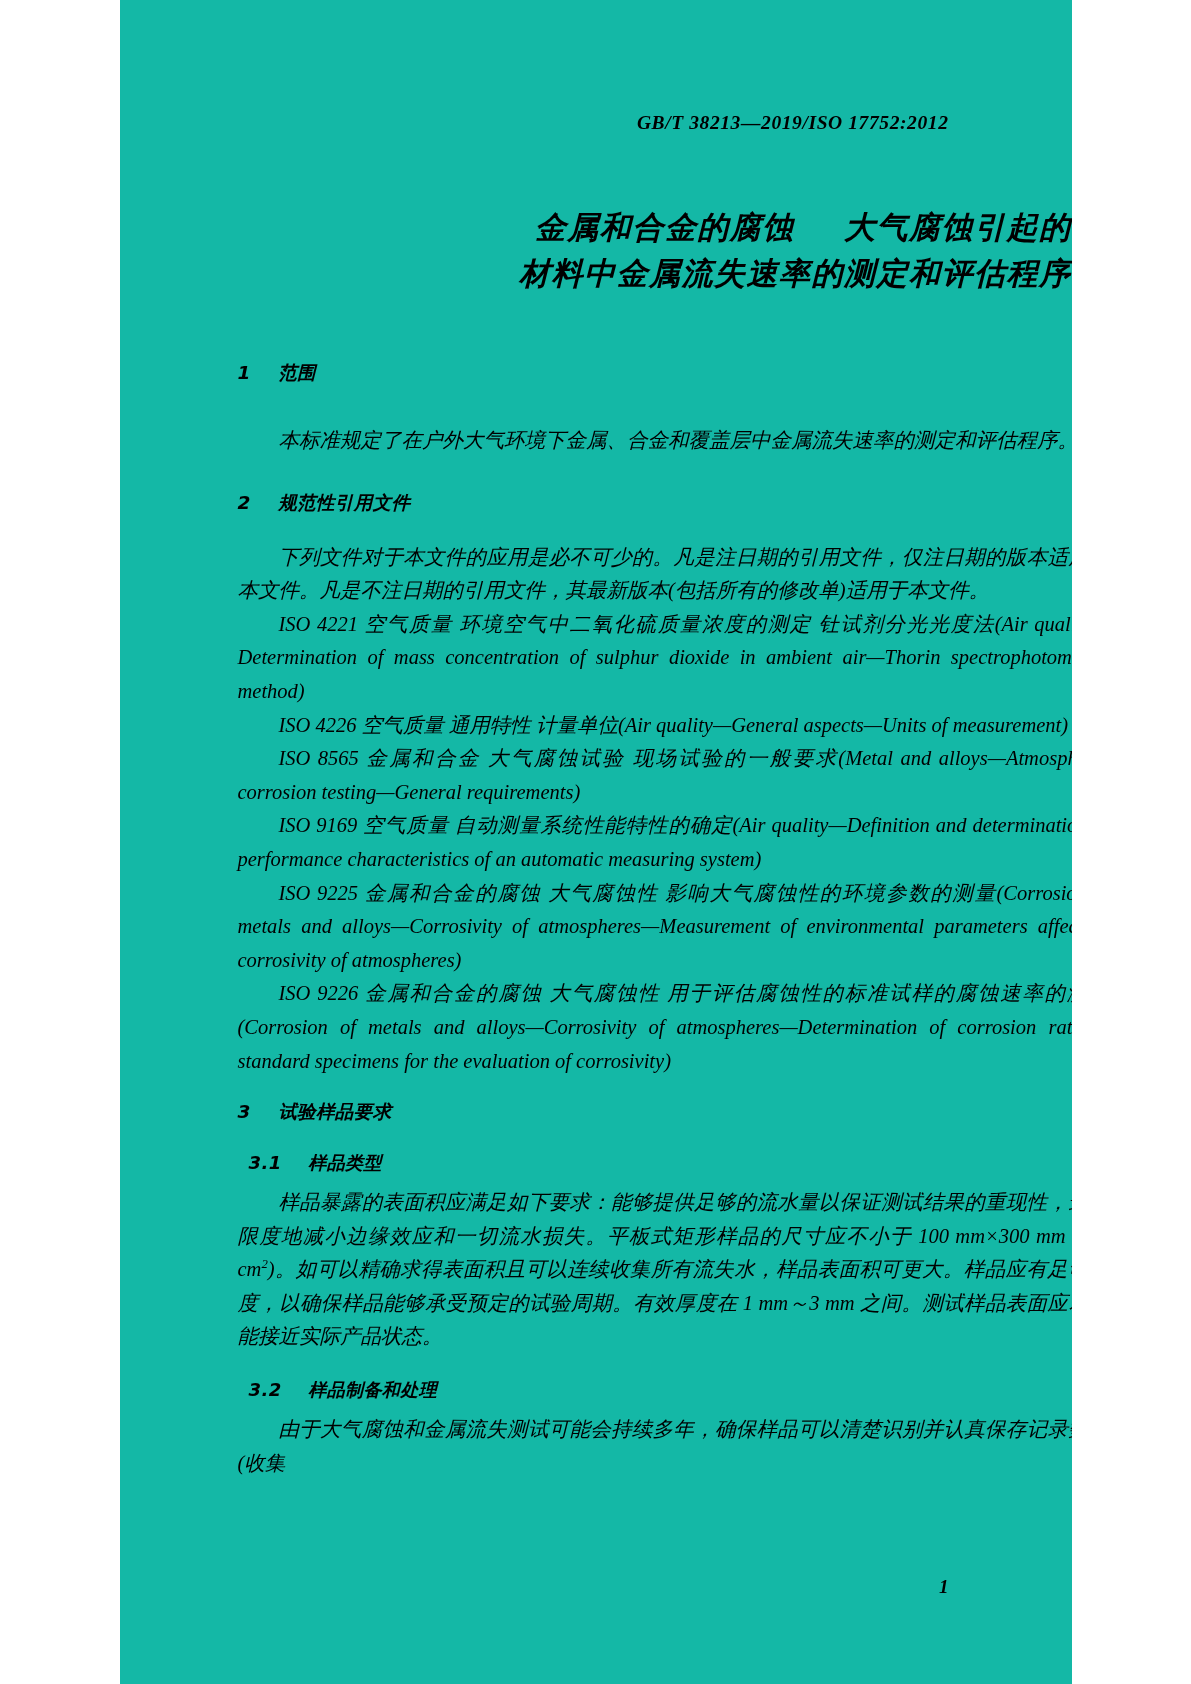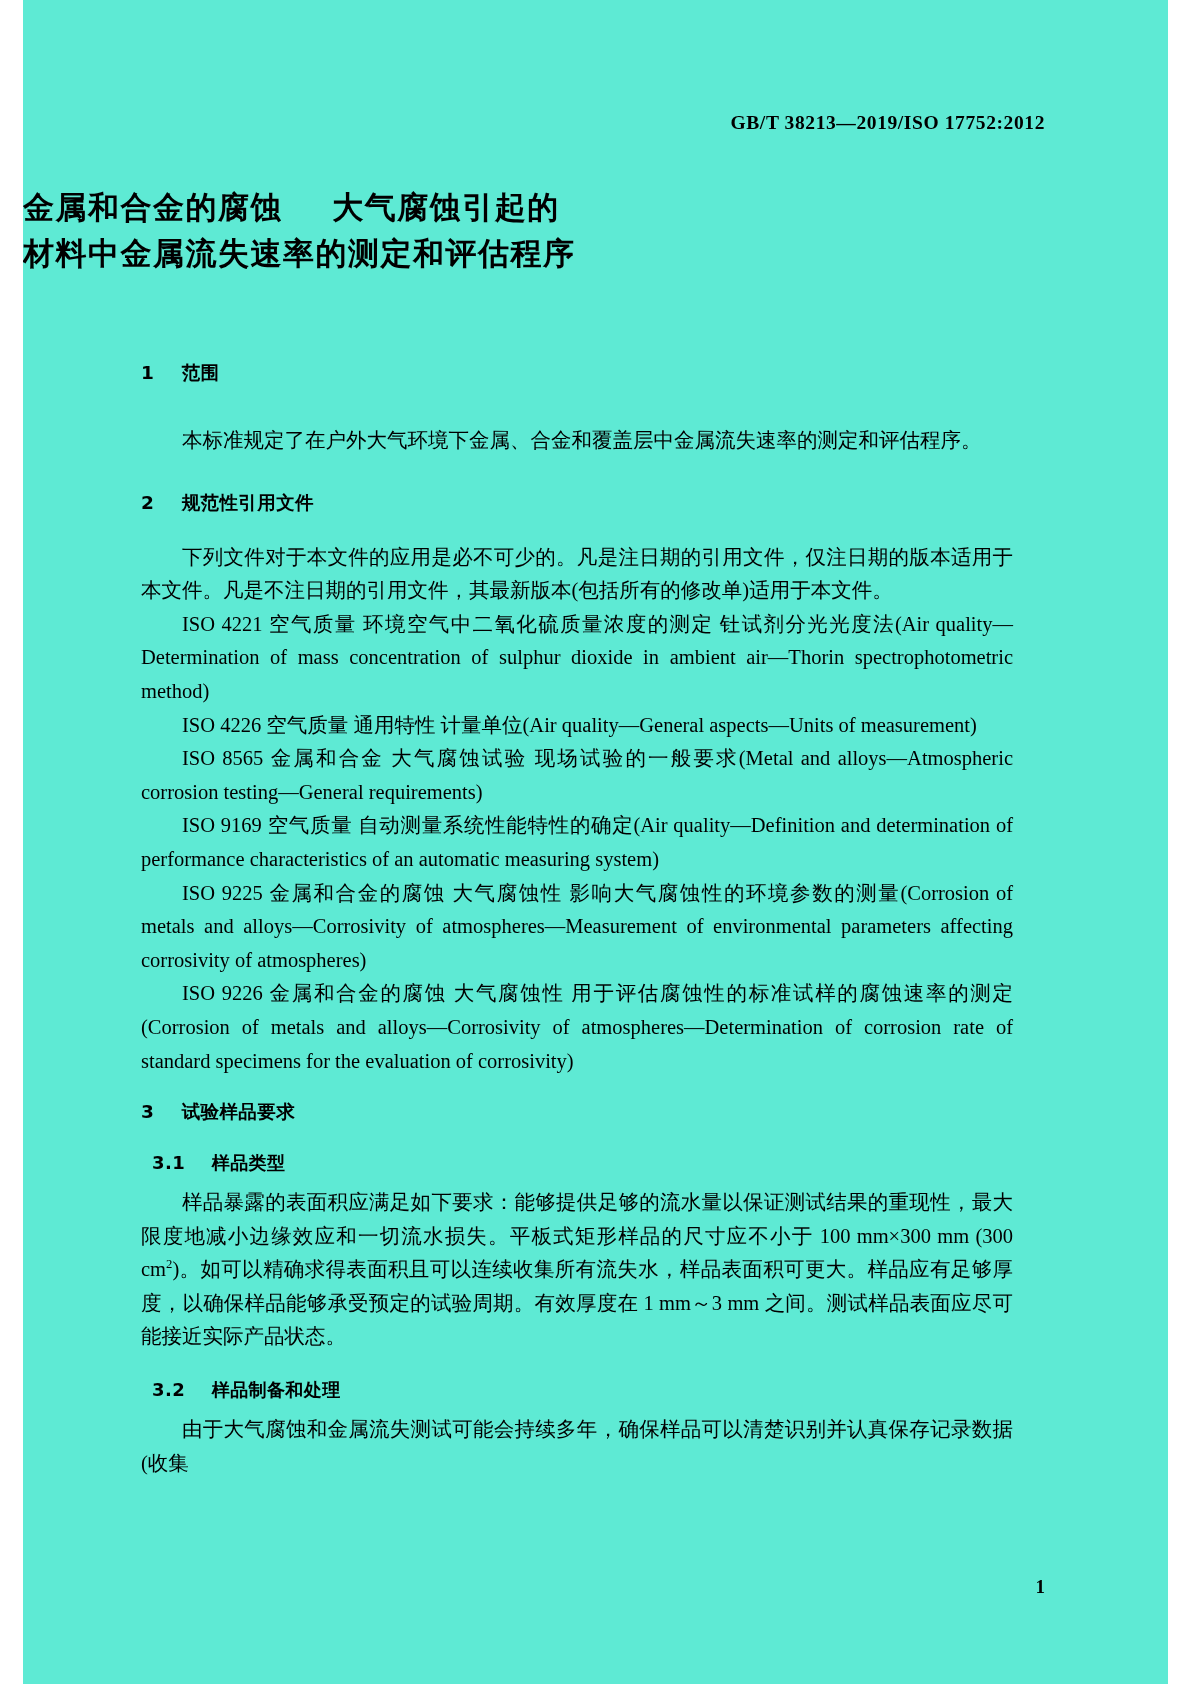--- a/index.html
+++ b/index.html
@@ -2,50 +2,51 @@
 <html><head>
 <meta charset="utf-8">
 <style>
   html, body {
     margin: 0;
     padding: 0;
     background: #ffffff;
   }
   .page {
     position: relative;
-    width: 1145px;
+    width: 952px;
     height: 1684px;
-    background: #5eead4;
+    background: #14b8a6;
     margin: 0 auto;
     overflow: hidden;
     font-family: "Liberation Serif", "DejaVu Serif", serif;
     color: #000000;
+    font-style: italic;
   }
 
   
   .header {
     position: absolute;
     top: 112px;
     left: 0;
     right: 123px;
     text-align: right;
     font-family: "Liberation Serif", "DejaVu Serif", serif;
     font-size: 19.5px;
     font-weight: bold;
     letter-spacing: 0.6px;
     white-space: nowrap;
   }
 
   
   .title-block {
     position: absolute;
-    top: 184px;
+    top: 204px;
     left: 0;
     right: 0;
-    text-align: left;
+    text-align: right;
     font-family: "DejaVu Sans", "Liberation Sans", sans-serif;
     font-weight: bold;
     font-size: 31px;
     line-height: 46px;
     letter-spacing: 1.5px;
     color: #000;
   }
   .title-line { display: block; white-space: pre; }
 
   

